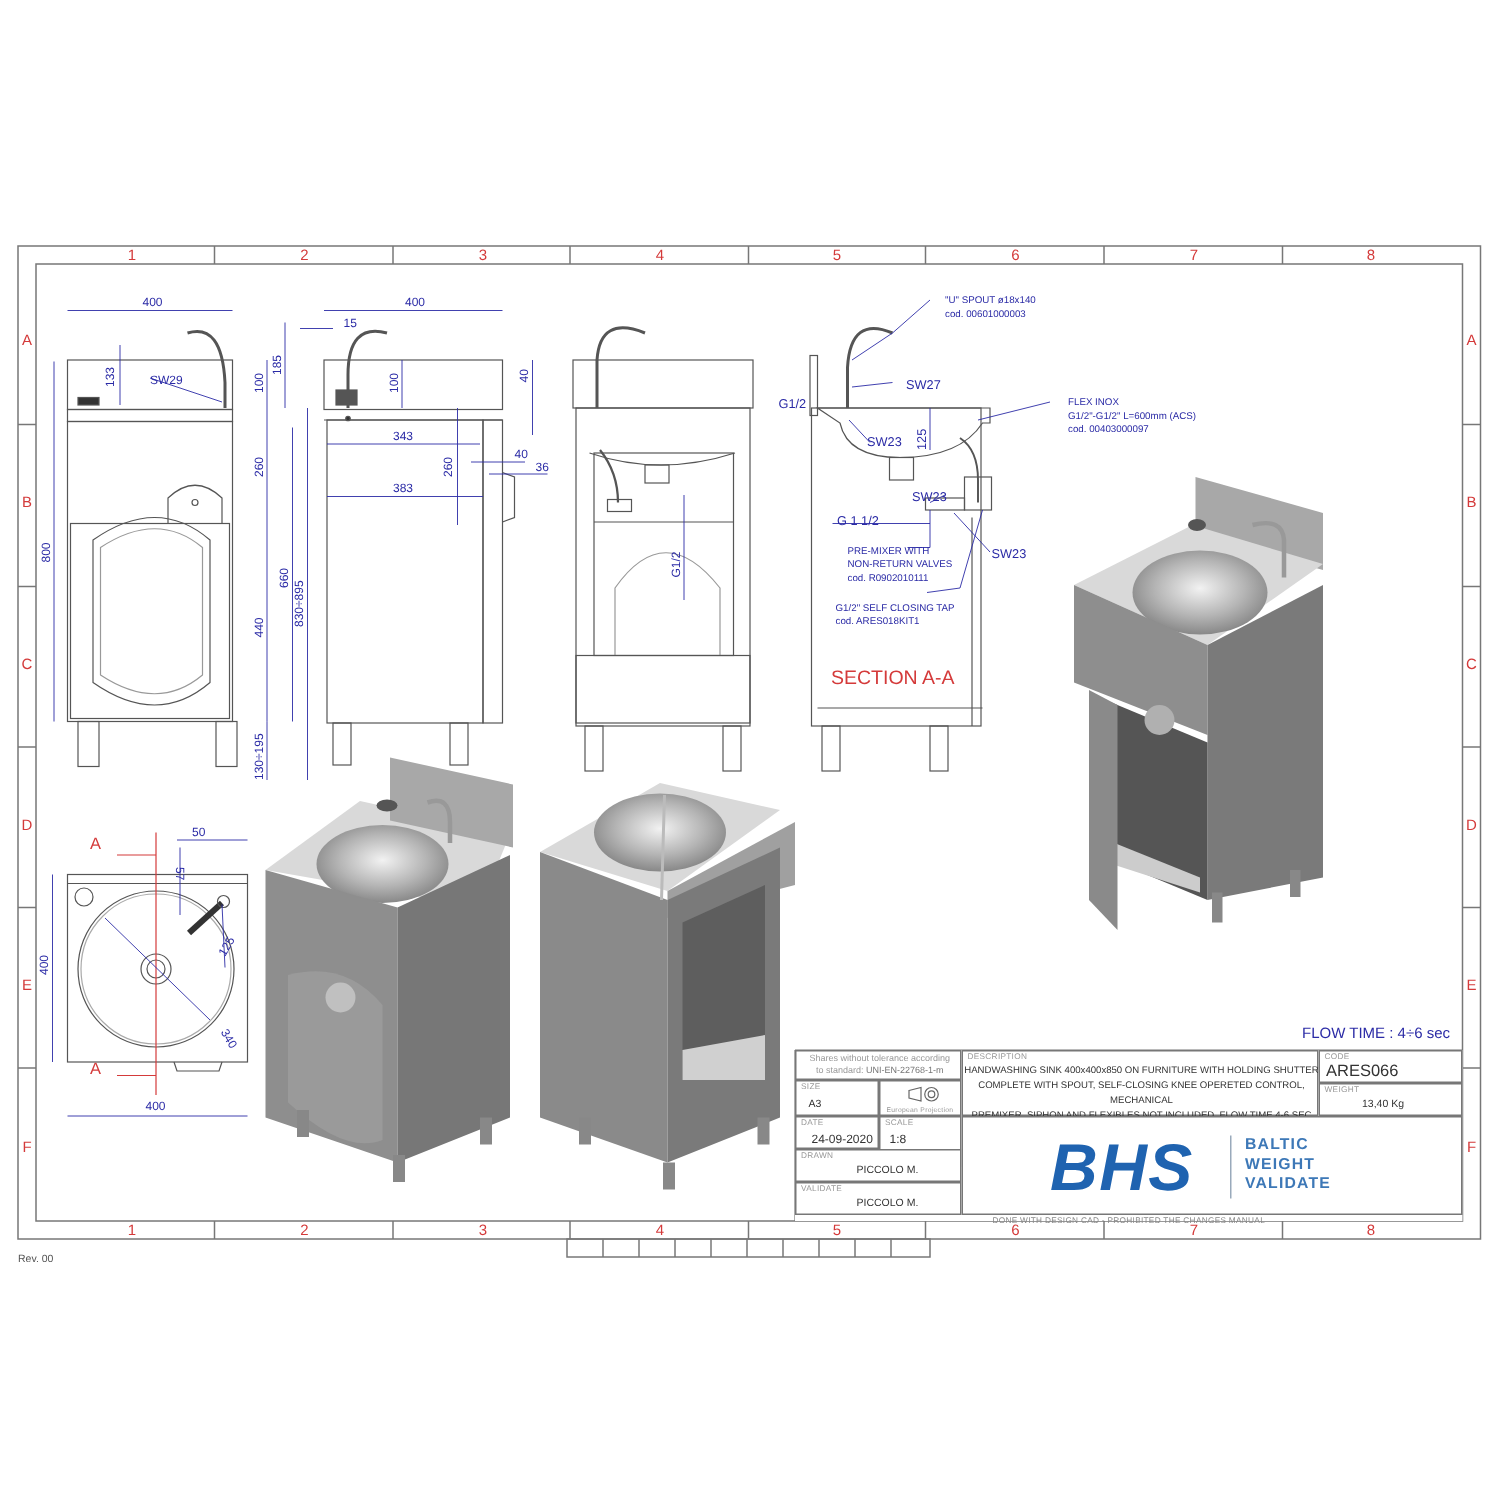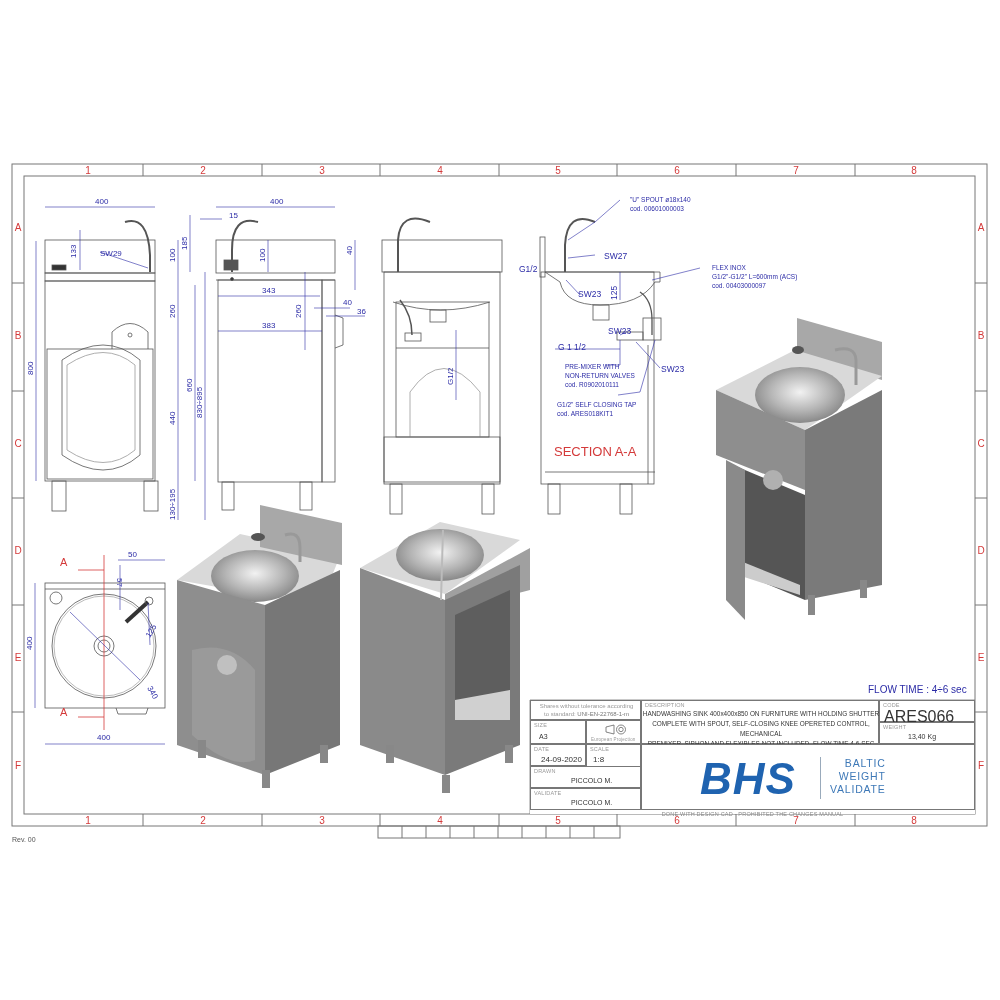--- a/index.html
+++ b/index.html
@@ -7,21 +7,21 @@
   #sheet{position:absolute;left:0;top:0;width:1000px;height:1000px;}
   .abs{position:absolute;}
   .zone-label{position:absolute;color:#d43a3a;font-size:10px;text-align:center;font-family:"Liberation Sans",sans-serif;}
   .tb-cell{position:absolute;border:1px solid #777;box-sizing:border-box;background:#fff;}
   .tb-cap{position:absolute;left:3px;top:1px;font-size:5.5px;color:#999;letter-spacing:.2px;}
   .tb-val{position:absolute;font-size:8px;color:#333;font-family:"Liberation Sans Narrow","Liberation Sans",sans-serif;}
   .dim{fill:#2b2ba6;font-family:"Liberation Sans",sans-serif;}
   .note{fill:#2b2ba6;font-family:"Liberation Sans",sans-serif;font-size:6.5px;}
   .flow{position:absolute;color:#2b2ba6;font-size:10px;}
   .logo-bhs{position:absolute;color:#1f63b0;font-weight:bold;font-style:italic;font-size:44px;letter-spacing:1px;font-family:"Liberation Sans",sans-serif;}
-  .logo-sub{position:absolute;color:#3d78b7;font-weight:normal;font-size:10.5px;line-height:13px;letter-spacing:.8px;text-align:right;}
+  .logo-sub{position:absolute;color:#3d78b7;font-weight:bold;font-size:10.5px;line-height:13px;letter-spacing:.8px;}
   .rev{position:absolute;left:12px;top:836px;font-size:7px;color:#555;}
 </style>
 </head>
 <body>
 
 <div id="sheet">
 
   <svg class="abs" style="left:0;top:0" width="1000" height="1000">
     <g stroke="#777" fill="none" stroke-width="1">
 
@@ -386,21 +386,21 @@
     <div class="tb-cell" style="left:641px;top:700px;width:238px;height:44px">
       <span class="tb-cap">DESCRIPTION</span>
       <div style="position:absolute;left:0;top:8px;width:238px;text-align:center;font-size:6.4px;line-height:10px;color:#333;">
         <div>HANDWASHING SINK 400x400x850 ON FURNITURE WITH HOLDING SHUTTER</div>
         <div>COMPLETE WITH SPOUT, SELF-CLOSING KNEE OPERETED CONTROL, MECHANICAL</div>
         <div>PREMIXER. SIPHON AND FLEXIBLES NOT INCLUDED. FLOW TIME 4-6 SEC</div>
       </div>
     </div>
     <div class="tb-cell" style="left:879px;top:700px;width:96px;height:22px">
       <span class="tb-cap">CODE</span>
-      <span class="tb-val" style="left:4px;top:7px;font-size:16px">ARES066</span>
+      <span class="tb-val" style="left:4px;top:7px;font-size:11px">ARES066</span>
     </div>
     <div class="tb-cell" style="left:879px;top:722px;width:96px;height:22px">
       <span class="tb-cap">WEIGHT</span>
       <span class="tb-val" style="left:28px;top:10px;font-size:7px">13,40 Kg</span>
     </div>
 
     <div class="tb-cell" style="left:641px;top:744px;width:334px;height:66px">
       <div class="logo-bhs" style="left:58px;top:9px">BHS</div>
       <div style="position:absolute;left:178px;top:12px;width:1px;height:42px;background:#9ab;"></div>
       <div class="logo-sub" style="left:188px;top:12px">

